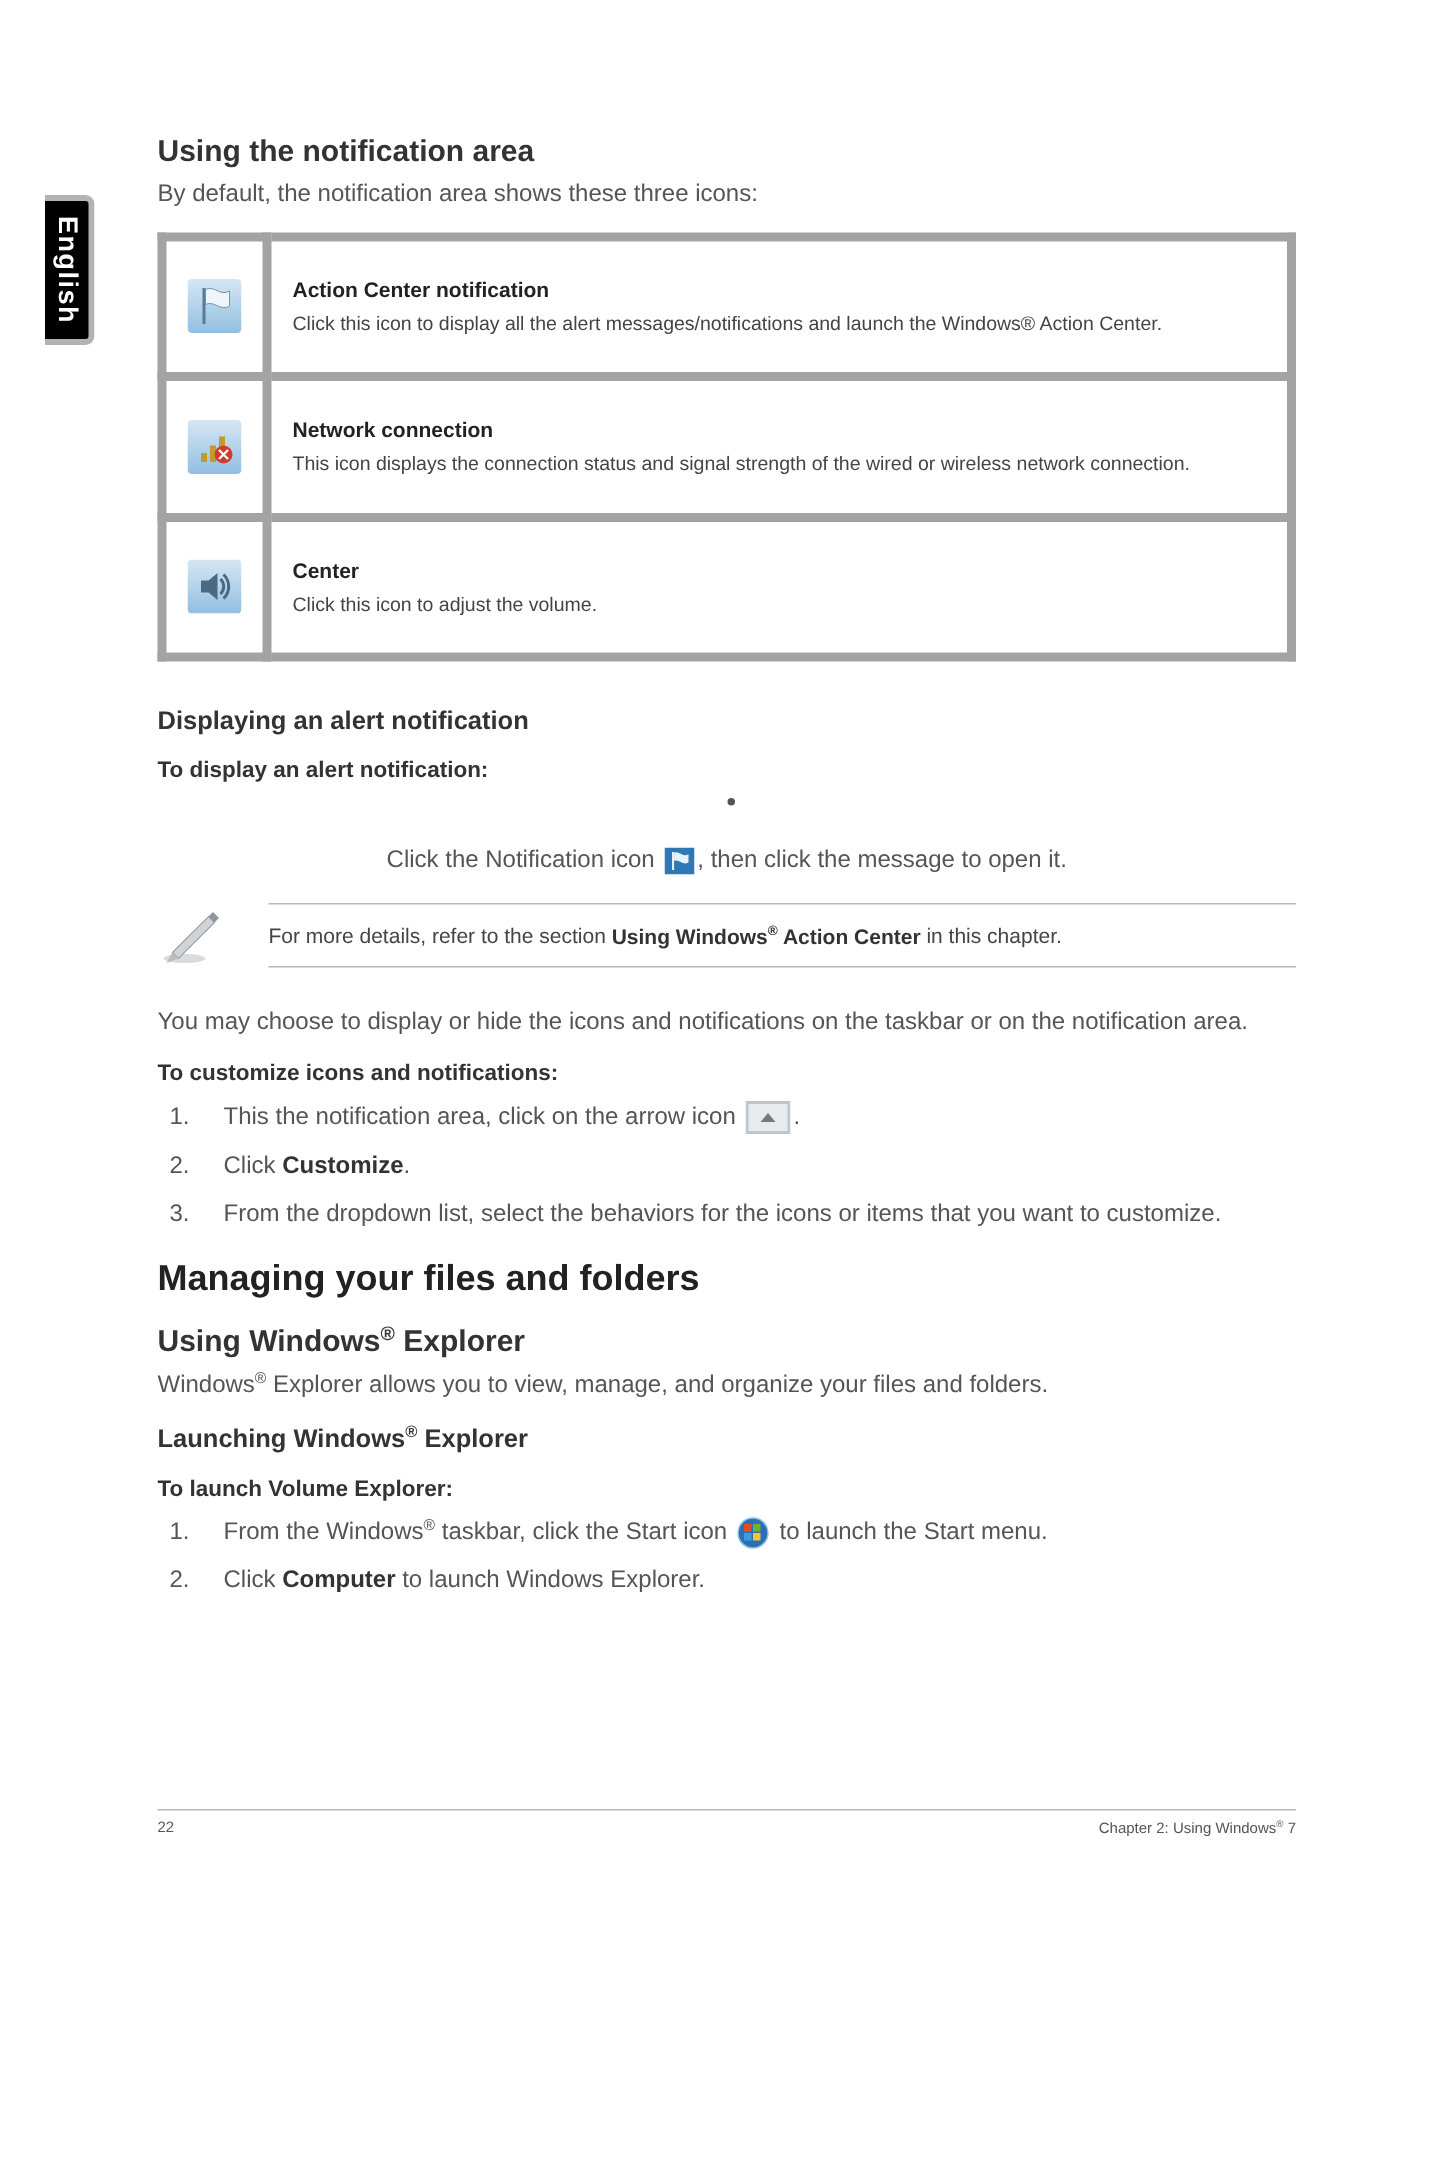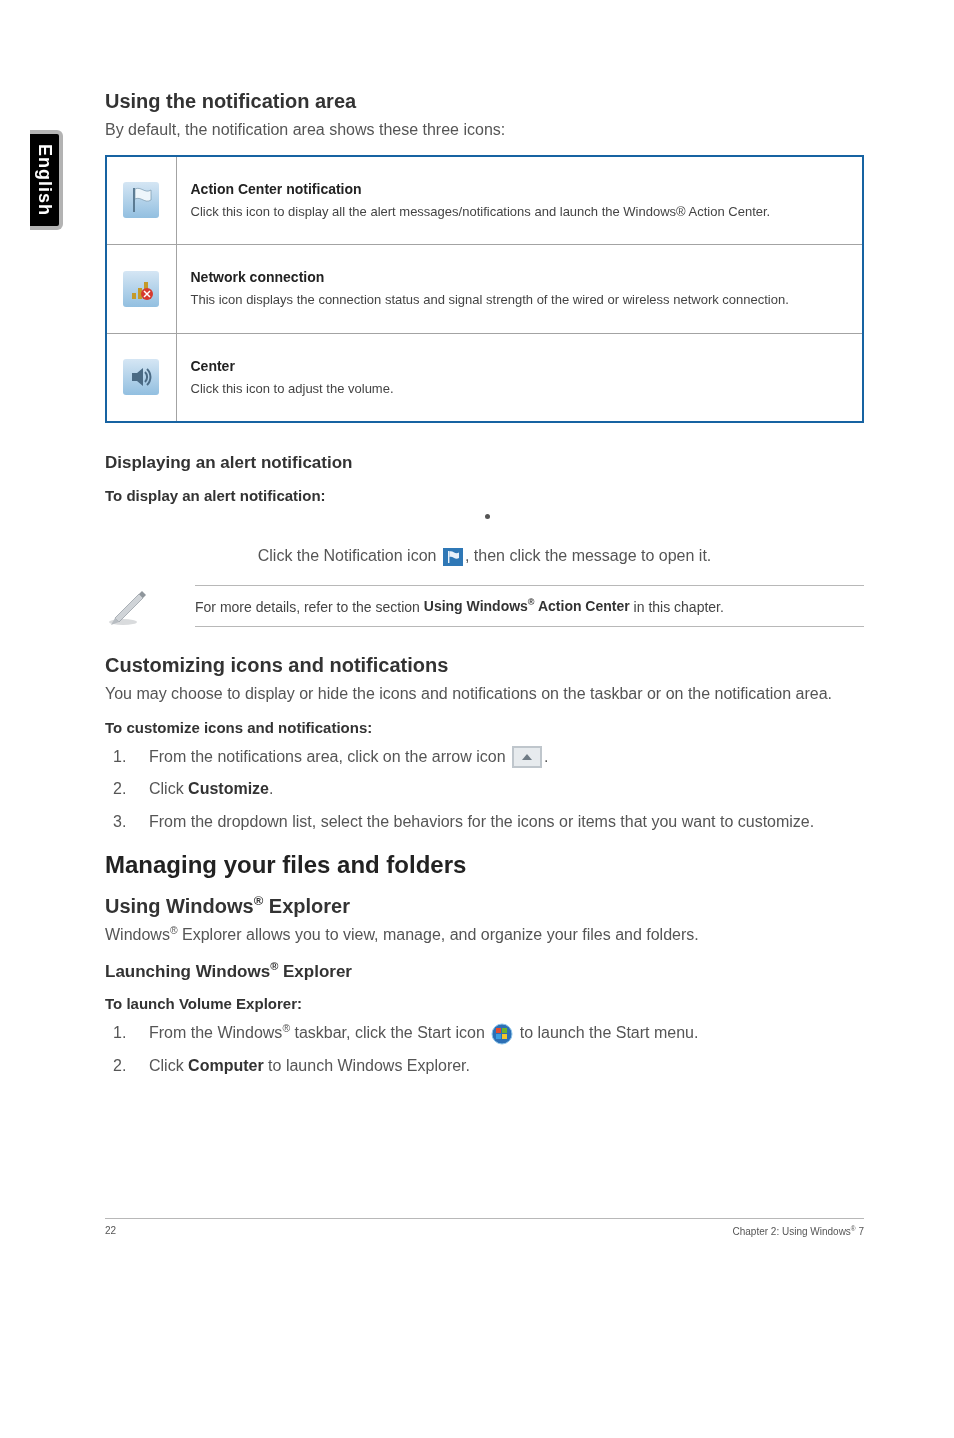--- a/index.html
+++ b/index.html
@@ -50,21 +50,21 @@
     line-height: 1.35;
   }
   .icon-table {
     width: 100%;
     border-collapse: collapse;
     border: 2px solid #1763a2;
     margin-top: 8px;
     margin-bottom: 30px;
   }
   .icon-table td {
-    border: 1px solid #a3a3a3;
+    border: 6px solid #a3a3a3;
     padding: 24px 14px;
     vertical-align: middle;
   }
   .icon-table td.icon-cell {
     width: 70px;
     text-align: center;
   }
   .cell-title {
     font-weight: bold;
     font-size: 14px;
@@ -97,21 +97,21 @@
     margin-left: 6px;
   }
   .inline-icon {
     display: inline-block;
     width: 20px; height: 18px;
     vertical-align: middle;
     margin: 0 2px;
   }
   .note-box {
     display: flex;
-    gap: 46px;
+    gap: 30px;
     align-items: center;
     margin: 10px 0 26px 0;
   }
   .pencil {
     width: 44px; height: 44px; flex: 0 0 44px;
   }
   .note-text {
     border-top: 1px solid #b8b8b8;
     border-bottom: 1px solid #b8b8b8;
     padding: 12px 0;
@@ -267,28 +267,27 @@
         <path d="M10 34 L34 10 L38 14 L14 38 Z" fill="#d0d4d8" stroke="#9aa1a8" stroke-width="0.8"></path>
         <path d="M10 34 L14 38 L6 41 Z" fill="#b8bdc2"></path>
         <path d="M34 10 L38 14 L41 11 L37 7 Z" fill="#8f969c"></path>
       </svg>
     </span>
     <div class="note-text">
       <span>For more details, refer to the section </span><b><span>Using Windows</span><sup>®</sup> Action Center</b><span> in this chapter.</span>
     </div>
   </div>
 
-  <h2 class="sec">Customizing icons and notifications</h2>
   <p class="body">You may choose to display or hide the icons and notifications on the taskbar or on the notification area.</p>
 
   <div class="bold-sub">To customize icons and notifications:</div>
 
   <ol class="steps">
     <li>
-      <span>From the notifications area, click on the arrow icon </span><span class="inline-icon" style="width:30px;height:22px;"><svg viewBox="0 0 30 22" width="30" height="22">
+      <span>This the notification area, click on the arrow icon </span><span class="inline-icon" style="width:30px;height:22px;"><svg viewBox="0 0 30 22" width="30" height="22">
             <rect x="0" y="0" width="30" height="22" fill="#bfc6cc"></rect>
             <rect x="2" y="2" width="26" height="18" fill="#e7ebee"></rect>
             <path d="M10 14 L15 8 L20 14 Z" fill="#6f7b85"></path>
           </svg></span><span>.</span>
     </li>
     <li>
       <span>Click </span><b>Customize</b><span>.</span>
     </li>
     <li>From the dropdown list, select the behaviors for the icons or items that you want to customize.</li>
   </ol>

